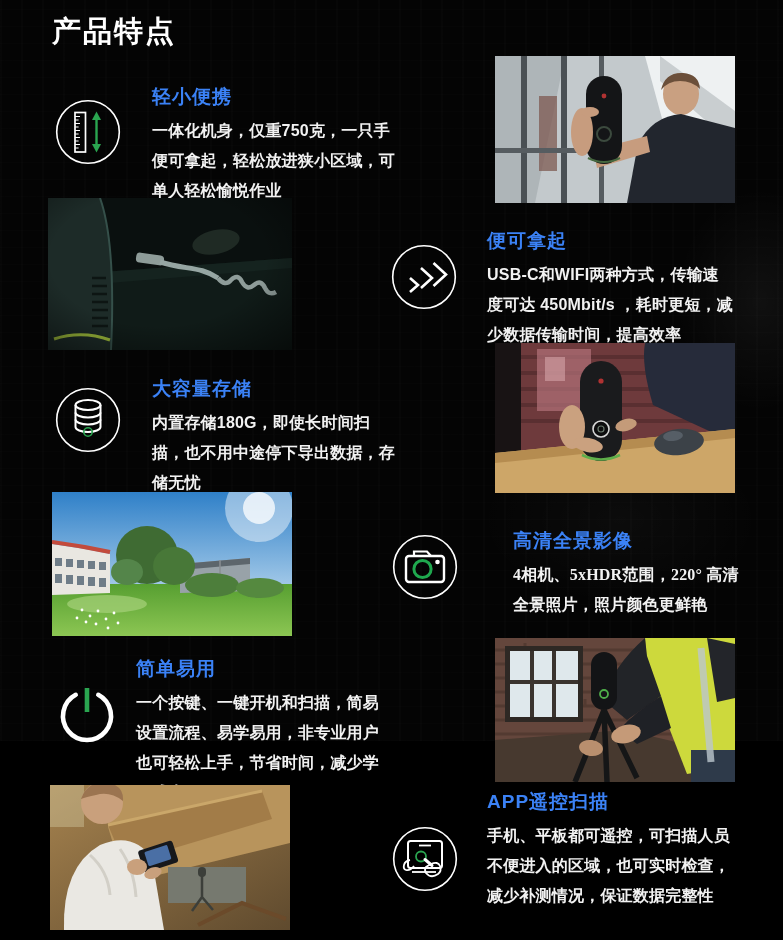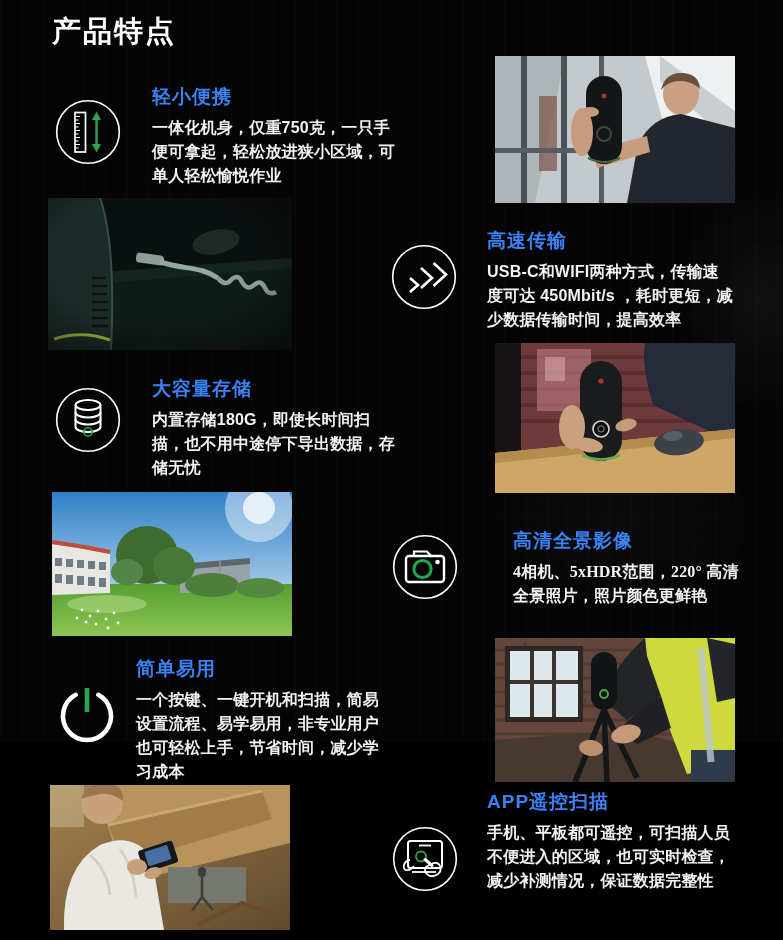--- a/index.html
+++ b/index.html
@@ -16,21 +16,21 @@
       radial-gradient(160px 100px at 300px 940px, rgba(255,255,255,.04), rgba(0,0,0,0) 70%),
       repeating-linear-gradient(90deg, rgba(255,255,255,.012) 0 2px, rgba(0,0,0,0) 2px 21px),
       repeating-linear-gradient(0deg, rgba(255,255,255,.008) 0 1px, rgba(0,0,0,0) 1px 17px);
   }
 
   .page-title { position:absolute; left:52px; top:12px; font-size:29px; font-weight:bold;
     color:#ffffff; letter-spacing:2px; }
 
   .feature { position:absolute; width:280px; }
   .feature h2 { font-size:19px; font-weight:bold; color:#3b82f6; letter-spacing:1px; margin-bottom:6px; }
-  .feature .feature-body { font-size:16px; line-height:24px; color:#f2f2f2; white-space:pre-line;
+  .feature .feature-body { font-size:16px; line-height:30px; color:#f2f2f2; white-space:pre-line;
     font-weight:bold; letter-spacing:.2px; }
 
   .icon-wrap { position:absolute; width:66px; height:66px; }
   .icon-wrap svg { width:100%; height:100%; display:block; }
 
   .photo { position:absolute; overflow:hidden; background:#111; }
   .photo svg { width:100%; height:100%; display:block; }
 </style>
 </head>
 <body>
@@ -104,21 +104,21 @@
 
   <div class="icon-wrap" style="left:391px; top:244px;">
     <svg viewBox="0 0 66 66">
       <circle cx="33" cy="33" r="31.3" fill="none" stroke="#ffffff" stroke-width="1.6"></circle>
       <path d="M19 34 l8 7 l-8 7" fill="none" stroke="#ffffff" stroke-width="2.6"></path>
       <path d="M30 24 l11 10 l-11 10" fill="none" stroke="#ffffff" stroke-width="2.6"></path>
       <path d="M42.5 19 l12.5 11.5 l-12.5 11.5" fill="none" stroke="#ffffff" stroke-width="2.6"></path>
     </svg>
   </div>
   <div class="feature" style="left:487px; top:228px;">
-    <h2>高速传输</h2>
+    <h2>便可拿起</h2>
     <div class="feature-body">USB-C和WIFI两种方式，传输速
 度可达 450Mbit/s ，耗时更短，减
 少数据传输时间，提高效率</div>
   </div>
 
   <div class="photo" style="left:495px; top:343px; width:240px; height:150px;">
     <svg viewBox="0 0 240 150" preserveAspectRatio="none">
       <rect width="240" height="150" fill="#6e3a3c"></rect>
       <path d="M0 14 h240 M0 30 h240 M0 46 h240 M0 62 h240 M0 78 h240" stroke="#5a2f31" stroke-width="4"></path>
       <rect x="42" y="6" width="54" height="62" fill="#b8767e" opacity=".65"></rect>

